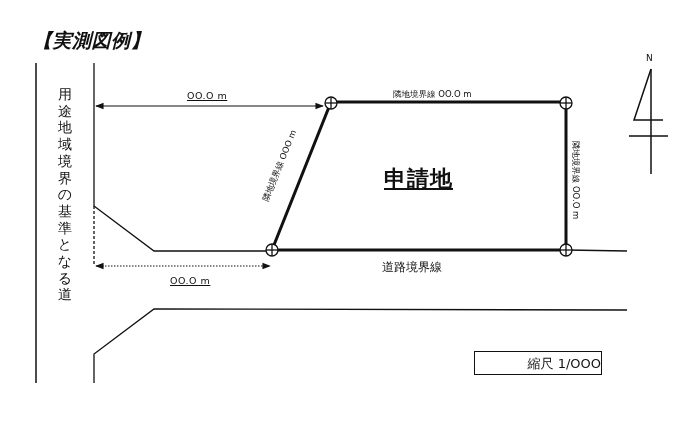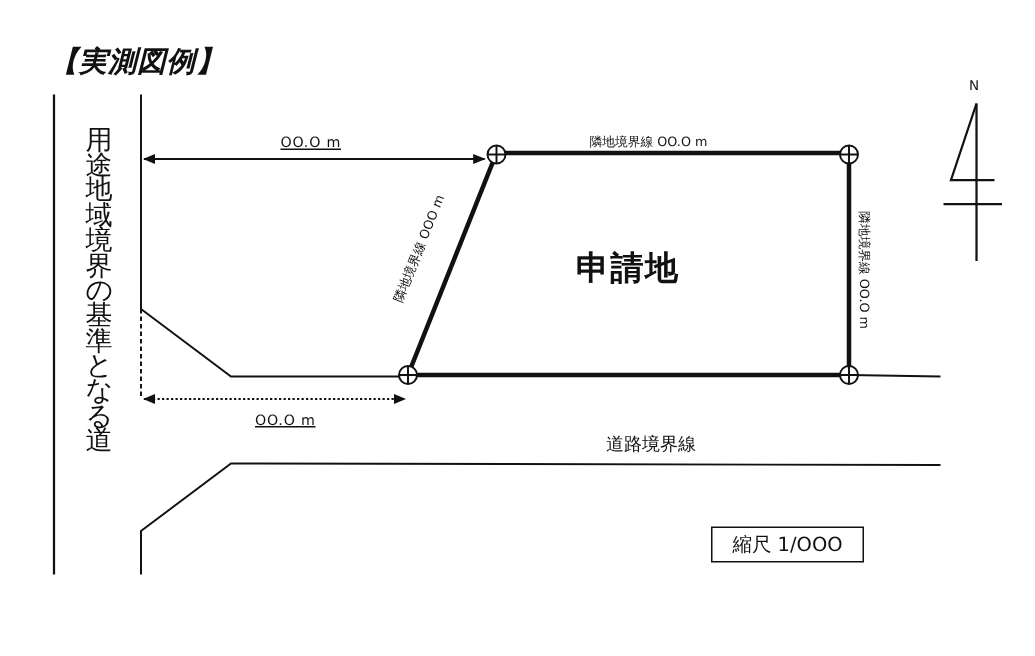--- a/index.html
+++ b/index.html
@@ -1,27 +1,27 @@
 <!DOCTYPE html>
 <html><head>
   <meta charset="utf-8">
   <style>
     html, body { margin:0; padding:0; background:#fff; }
     body { width:690px; height:437px; position:relative; overflow:hidden;
       font-family:"DejaVu Sans", sans-serif; color:#111; }
     #diagram { position:absolute; left:0; top:0; }
     .title { position:absolute; left:33px; top:28px; font-size:19px; font-weight:bold; letter-spacing:0.5px;font-style:italic; }
-    .vlabel { position:absolute; left:57px; top:86px; width:16px; font-size:18px; line-height:16.7px; text-align:right; word-break:break-all; }
+    .vlabel { position:absolute; left:57px; top:86px; width:16px; font-size:14px; line-height:16.7px; text-align:center; word-break:break-all; }
     .txt { position:absolute; white-space:nowrap; }
     .dim { font-size:9.5px; letter-spacing:0.5px;text-decoration:underline; }
     .small { font-size:8.5px; }
-    .site { font-size:22px; font-weight:bold; letter-spacing:1px; }
+    .site { font-size:22px; font-weight:bold; letter-spacing:1px;text-decoration:underline; }
     .road { font-size:12px; }
-    .scalebox { position:absolute; left:474px; top:351px; width:102px; height:24px; border:1px solid #111;
-      font-size:13px; line-height:24px; text-align:center; box-sizing:border-box; }
+    .scalebox { position:absolute; left:474px; top:351px; width:128px; height:24px; border:1px solid #111;
+      font-size:13px; line-height:24px; text-align:right; box-sizing:border-box; }
     .north { position:absolute; left:646px; top:53px; font-size:9px; }
   </style>
 </head>
 <body>
 
 <svg id="diagram" width="690" height="437" viewBox="0 0 690 437">
   <defs>
     <marker id="arr" viewBox="0 0 10 10" refX="9" refY="5" markerWidth="7" markerHeight="7" orient="auto-start-reverse">
       <path d="M0,1 L10,5 L0,9 z" fill="#111"></path>
     </marker>
@@ -64,15 +64,15 @@
 </svg>
 
 <div class="title">【実測図例】</div>
 <div class="vlabel">用途地域境界の基準となる道</div>
 <div class="txt dim" style="left:187px;top:90px;">OO.O m</div>
 <div class="txt dim" style="left:170px;top:275px;">OO.O m</div>
 <div class="txt small" style="left:393px;top:89px;">隣地境界線  OO.O m</div>
 <div class="txt small" style="left:242px;top:160px;transform:rotate(-68deg);transform-origin:center;">隣地境界線  OOO m</div>
 <div class="txt small" style="left:536px;top:174px;transform:rotate(90deg);transform-origin:center;">隣地境界線  OO.O m</div>
 <div class="txt site" style="left:384px;top:164px;">申請地</div>
-<div class="txt road" style="left:404px;top:259px;margin-top:29px;">道路境界線</div>
+<div class="txt road" style="left:382px;top:259px;">道路境界線</div>
 <div class="scalebox">縮尺  1/OOO</div>
 <div class="north">N</div>
 
 </body></html>

